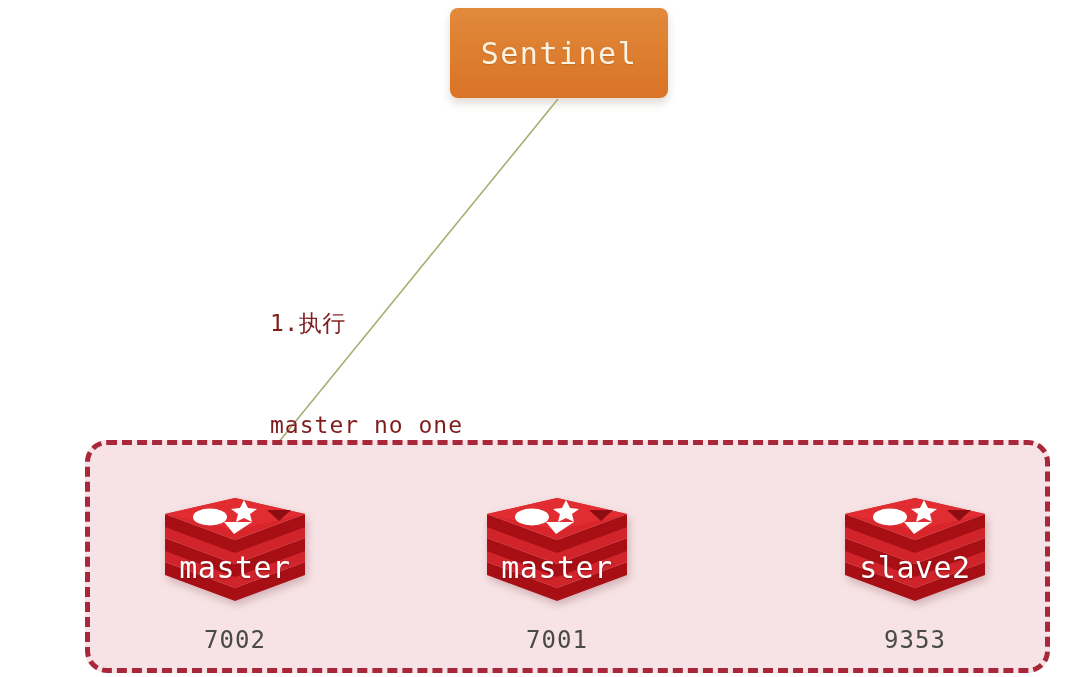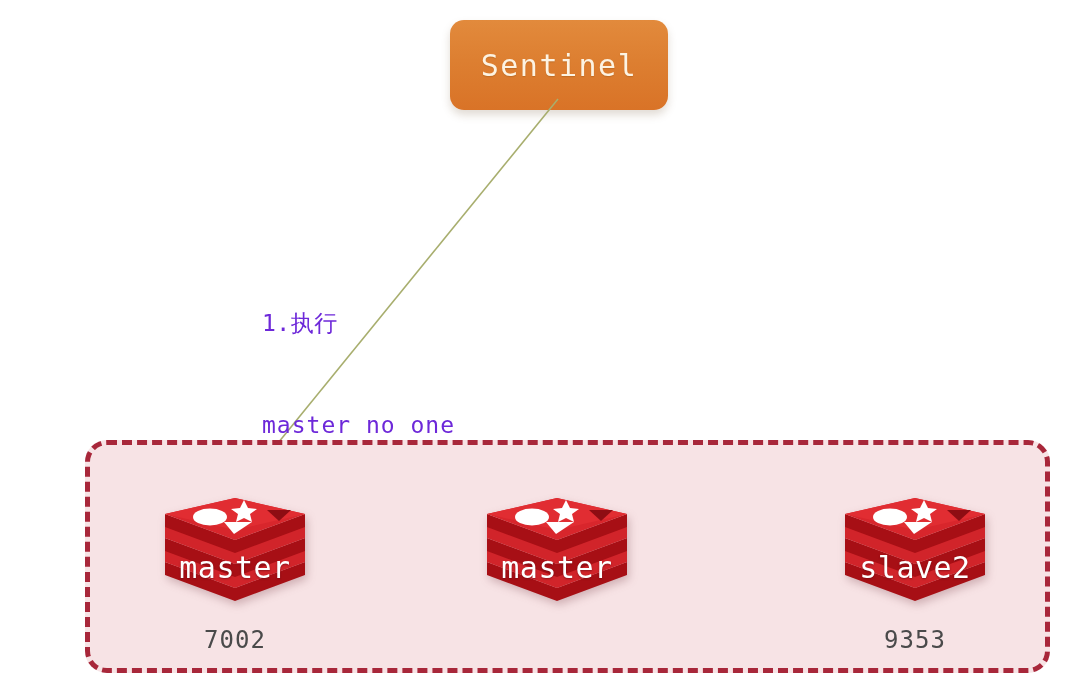--- a/index.html
+++ b/index.html
@@ -15,24 +15,24 @@
     width: 1089px;
     height: 677px;
     background: #ffffff;
     overflow: hidden;
   }
 
   
   .sentinel-box {
     position: absolute;
     left: 450px;
-    top: 20px;
+    top: 8px;
     width: 218px;
     height: 90px;
-    border-radius: 14px;
+    border-radius: 8px;
     background: linear-gradient(180deg, #e28a3c 0%, #dd7f31 45%, #d97327 100%);
     box-shadow: 0 5px 9px rgba(120, 90, 60, 0.22);
     display: flex;
     align-items: center;
     justify-content: center;
   }
   .sentinel-label {
     font-family: "DejaVu Sans Mono", monospace;
     font-size: 30px;
     letter-spacing: 1.5px;
@@ -47,26 +47,26 @@
     left: 0;
     top: 0;
     width: 1089px;
     height: 677px;
     pointer-events: none;
   }
 
   
   .annotation {
     position: absolute;
-    left: 262px;
+    left: 270px;
     top: 238px;
     font-family: "DejaVu Sans Mono", monospace;
     font-size: 23px;
     line-height: 34px;
-    color: #6d28d9;
+    color: #7f1d1d;
     white-space: pre;
     letter-spacing: 0.5px;
   }
   .annotation .line2 {
     letter-spacing: 1px;
   }
 
   
   .group-box {
     position: absolute;
@@ -178,20 +178,21 @@
         <path d="M75 48 L145 22 L145 35 L75 61 L5 35 L5 22 Z" fill="#a70f15"></path>
         <path d="M75 6 L145 22 L75 48 L5 22 Z" fill="#d8262c"></path>
         <path d="M75 6 L145 22 L75 38 L5 22 Z" fill="#e12d32"></path>
         <ellipse cx="50" cy="25" rx="17" ry="8.5" fill="#ffffff"></ellipse>
         <path d="M84 8 L88 16 L97 17 L90 22 L92 30 L84 26 L76 30 L78 22 L71 17 L80 16 Z" fill="#ffffff"></path>
         <path d="M64 30 L92 30 L74 42 Z" fill="#ffffff"></path>
         <path d="M107 18 L131 18 L119 29 Z" fill="#8e0d13"></path>
       </svg>
       <div class="node-name">master</div>
     </div>
+    <div class="node-port">7001</div>
   </div>
 
   <div class="node" style="left:820px; top:492px;">
     <div class="node-graphic">
       <svg viewBox="0 0 150 125">
         <path d="M75 96 L145 70 L145 83 L75 109 L5 83 L5 70 Z" fill="#a70f15"></path>
         <path d="M75 83 L145 57 L145 70 L75 96 L5 70 L5 57 Z" fill="#d1242a"></path>
         <path d="M75 72 L145 46 L145 59 L75 85 L5 59 L5 46 Z" fill="#a70f15"></path>
         <path d="M75 59 L145 33 L145 46 L75 72 L5 46 L5 33 Z" fill="#d1242a"></path>
         <path d="M75 48 L145 22 L145 35 L75 61 L5 35 L5 22 Z" fill="#a70f15"></path>

